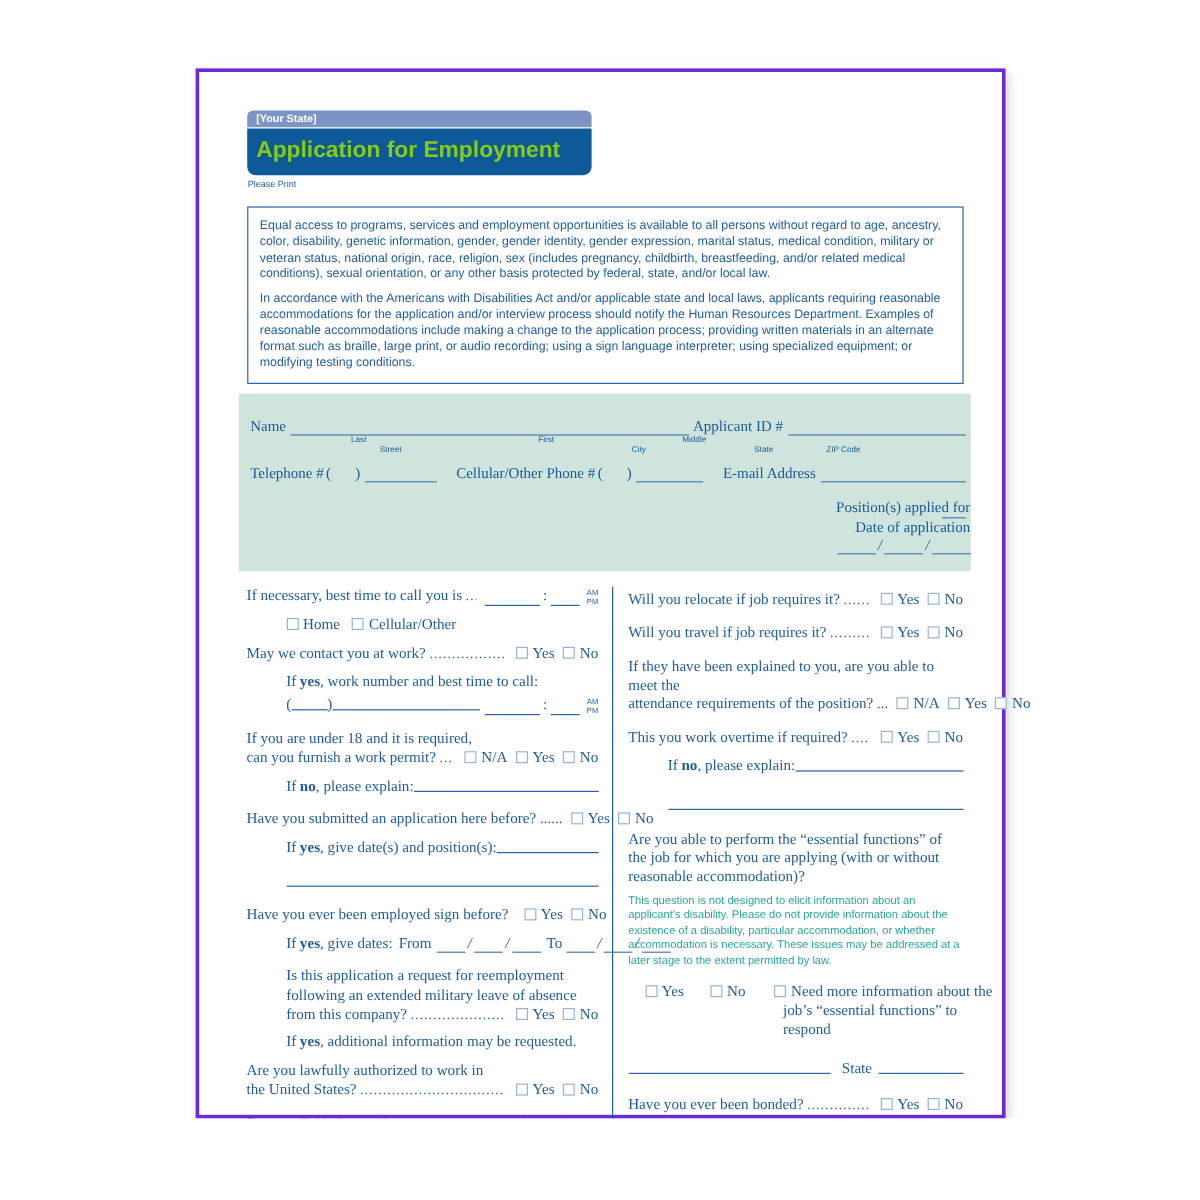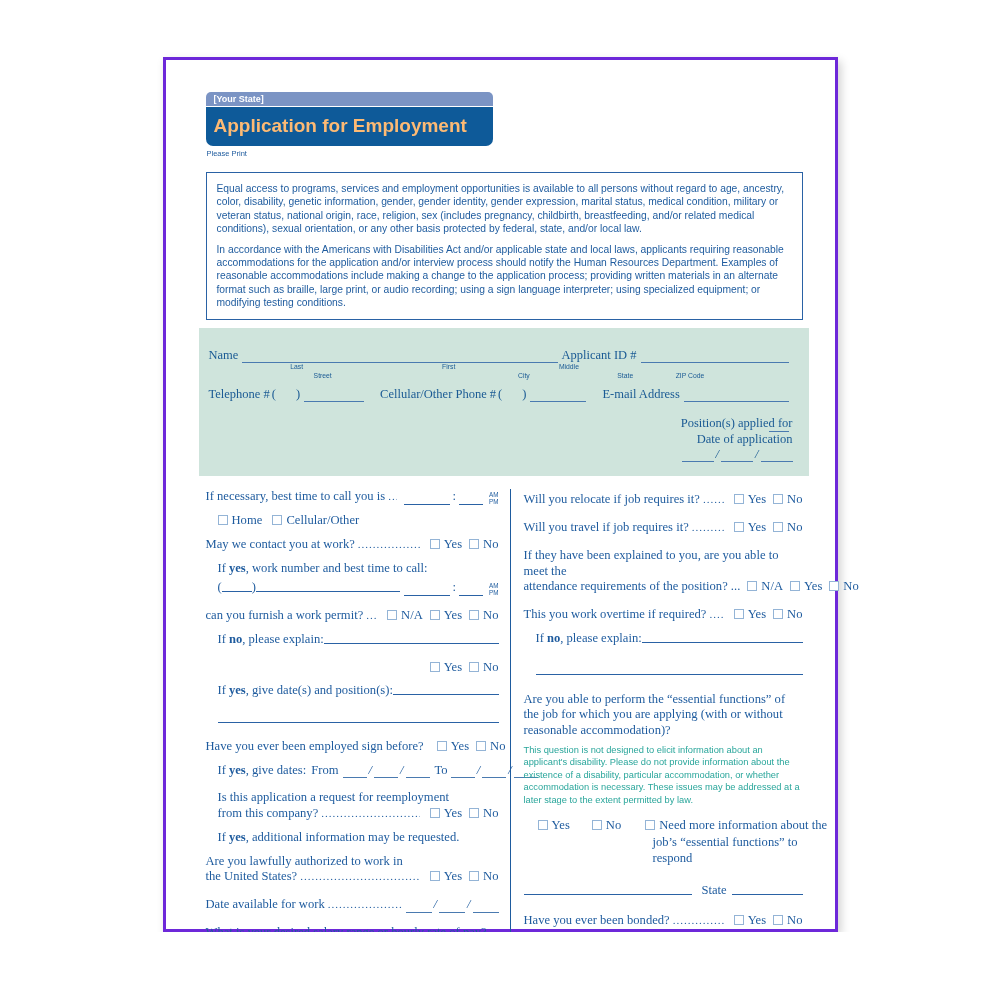--- a/index.html
+++ b/index.html
@@ -7,32 +7,32 @@
   .sheet {
     position:relative; width:675px; height:875px; margin:57px auto 0 auto;
     background:#fff; border:3px solid #6d28d9; box-shadow:3px 4px 9px rgba(0,0,0,.18);
     padding:32px 38px 0 40px;
   }
   .content { width:597px; }
 
   
   .statebar { width:287px; background:#7b94c4; color:#fff; font-family:"Liberation Sans",sans-serif;
     font-size:9px; font-weight:bold; padding:2px 8px 2px 8px; border-radius:5px 5px 0 0; }
-  .titlebar { width:287px; background:#0e5a99; color:#fdba74; font-family:"Liberation Sans",sans-serif;
+  .titlebar { width:287px; background:#0e5a99; color:#84cc16; font-family:"Liberation Sans",sans-serif;
     font-size:19px; font-weight:bold; padding:8px 10px 9px 8px; border-radius:0 0 7px 7px; margin-top:1px; }
   .printnote { color:#1e5b9e; font-family:"Liberation Sans",sans-serif; font-size:7.5px; margin:3px 0 0 1px; }
 
   
   .notice { border:1px solid #2a62a5; color:#1e5b9e; font-family:"Liberation Sans",sans-serif;
     font-size:10.3px; line-height:1.3; padding:9px 10px 10px 10px; margin-top:14px; }
   .notice p + p { margin-top:7px; }
 
   
   .mint { background:#cfe4dc; color:#1a5a94; font-size:12.5px; margin:8px 0 0 -7px;
-    width:610px; padding:20px 16px 14px 10px;text-align:center; }
+    width:610px; padding:20px 0 14px 10px;text-align:center; }
   .mrow { display:flex; align-items:flex-end; position:relative; }
   .mrow + .mrow { margin-top:14px;flex-direction:column; }
   .lbl { white-space:nowrap; }
   .uline { flex:1; border-bottom:1px solid #4a7ab0; height:13px; margin:0 4px; min-width:20px; }
   .uline.fix { flex:none; }
   .subrow { position:relative; height:9px; font-family:"Liberation Sans",sans-serif; font-size:6.8px; color:#1a5a94; }
   .subrow span { position:absolute; top:0; }
   .paren { letter-spacing:18px; margin:0 2px; }
   .slashblank { display:inline-flex; align-items:flex-end; }
   .slashblank .u { width:32px; border-bottom:1px solid #4a7ab0; height:13px; }
@@ -42,21 +42,21 @@
   .qa { display:flex; margin-top:13px; color:#1e5b9e; font-size:12.6px; line-height:1.25; }
   .colL { width:305px; border-right:1px solid #1e5b9e; padding-right:11px; }
   .colR { width:292px; padding-left:13px; }
   .q { display:flex; align-items:flex-start; }
   .qtext { white-space:nowrap; }
   .dots { flex:1; overflow:hidden; white-space:nowrap; margin:0 3px; color:#1e5b9e; }
   .dots::after { content:"..................................................................................."; letter-spacing:1px; font-size:11px; }
   .cb { display:inline-block; width:10px; height:10px; border:1px solid #94b4d6; background:#fff;
     vertical-align:-1px; margin-right:4px; }
   .ck { white-space:nowrap; margin-left:7px; }
-  .ind { margin-left:12px; }
+  .ind { margin-left:33px; }
   .bld { font-weight:bold; }
   .bl { border-bottom:1px solid #2a62a5; height:12px; }
   .grow { flex:1; }
   .sp { margin-top:8px; }
   .sp2 { margin-top:12px; }
   .ampm { display:inline-flex; flex-direction:column; font-family:"Liberation Sans",sans-serif;
     font-size:6.3px; line-height:1.15; margin-left:6px; align-self:flex-end; }
   .timeblank { display:inline-flex; align-items:flex-end; margin-left:4px; }
   .timeblank .u1 { width:46px; border-bottom:1px solid #2a62a5; height:12px; }
   .timeblank .u2 { width:24px; border-bottom:1px solid #2a62a5; height:12px; }
@@ -166,36 +166,38 @@
               <span class="c">:</span>
               <span class="u2"></span>
           </span>
           <span class="ampm">
               <span>AM</span>
               <span>PM</span>
             </span>
         </div>
 
         <div class="sp2">
+          <div>If you are under 18 and it is required,</div>
           <div class="q">
             <span class="qtext">can you furnish a work permit?</span>
             <span class="dots"></span>
             <span class="ck"><span class="cb"></span><span>N/A</span></span>
             <span class="ck"><span class="cb"></span><span>Yes</span></span>
             <span class="ck"><span class="cb"></span><span>No</span></span>
           </div>
         </div>
         <div class="q ind sp">
           <span class="wordgap">If</span>
             <span class="bld">no</span>
             <span class="qtext">, please explain:</span>
           <span class="bl grow"></span>
         </div>
 
         <div class="q sp2">
+          <span class="qtext">Have you submitted an application here before? ......</span>
           <span class="grow"></span>
           <span class="ck"><span class="cb"></span><span>Yes</span></span>
           <span class="ck"><span class="cb"></span><span>No</span></span>
         </div>
         <div class="q ind sp">
           <span class="wordgap">If</span>
             <span class="bld">yes</span>
             <span class="qtext">, give date(s) and position(s):</span>
           <span class="bl grow"></span>
         </div>
@@ -226,20 +228,21 @@
             <span class="u" style="width:24px"></span>
               <span class="s">/</span>
               <span class="u" style="width:24px"></span>
               <span class="s">/</span>
               <span class="u" style="width:24px"></span>
           </span>
         </div>
 
         <div class="ind sp2">
           <div>Is this application a request for reemployment</div>
+          <div>following an extended military leave of absence</div>
           <div class="q">
             <span class="qtext">from this company?</span>
             <span class="dots"></span>
             <span class="ck"><span class="cb"></span><span>Yes</span></span>
             <span class="ck"><span class="cb"></span><span>No</span></span>
           </div>
         </div>
         <div class="ind sp">
           <span class="wordgap">If</span><span class="bld">yes</span><span>, additional information may be requested.</span>
         </div>

